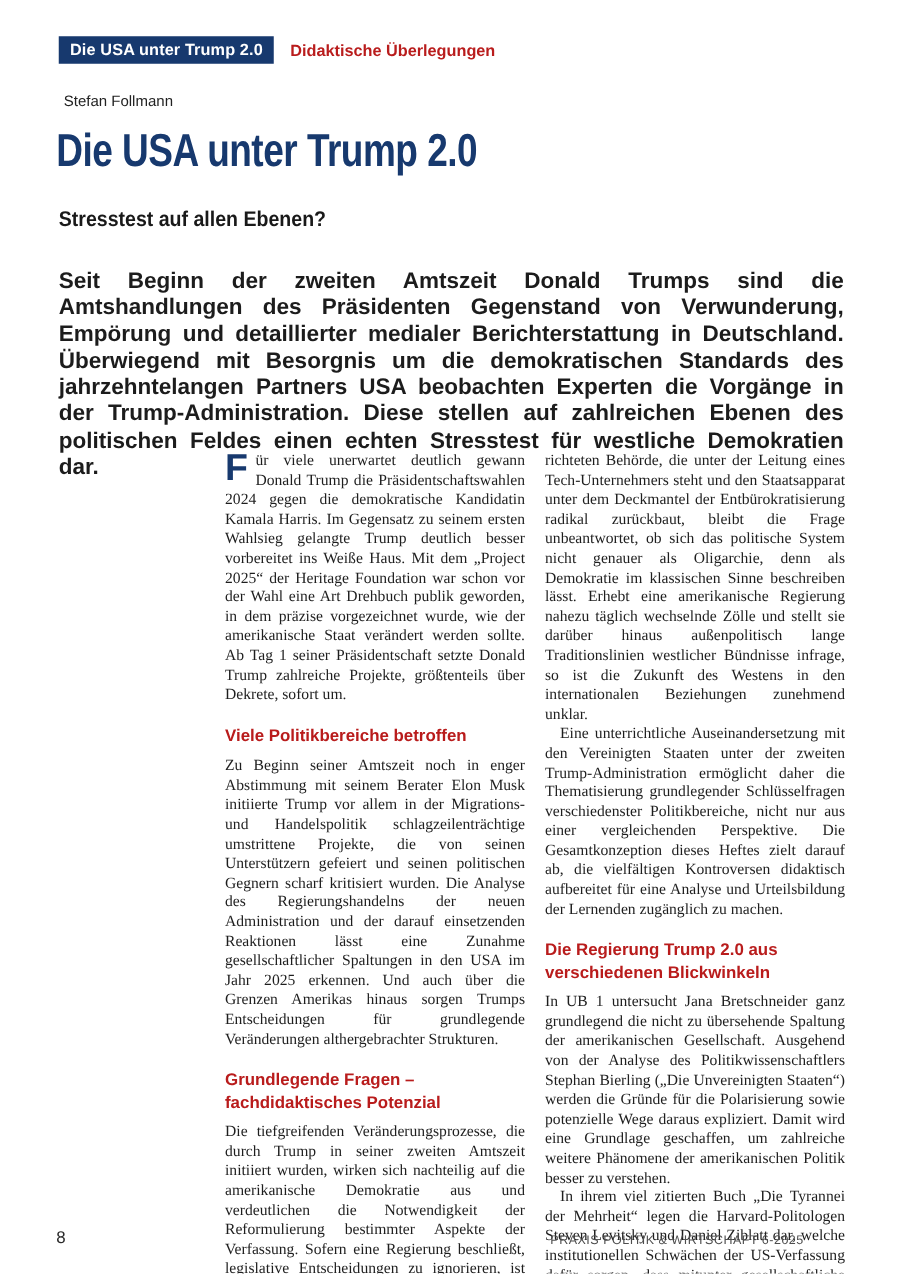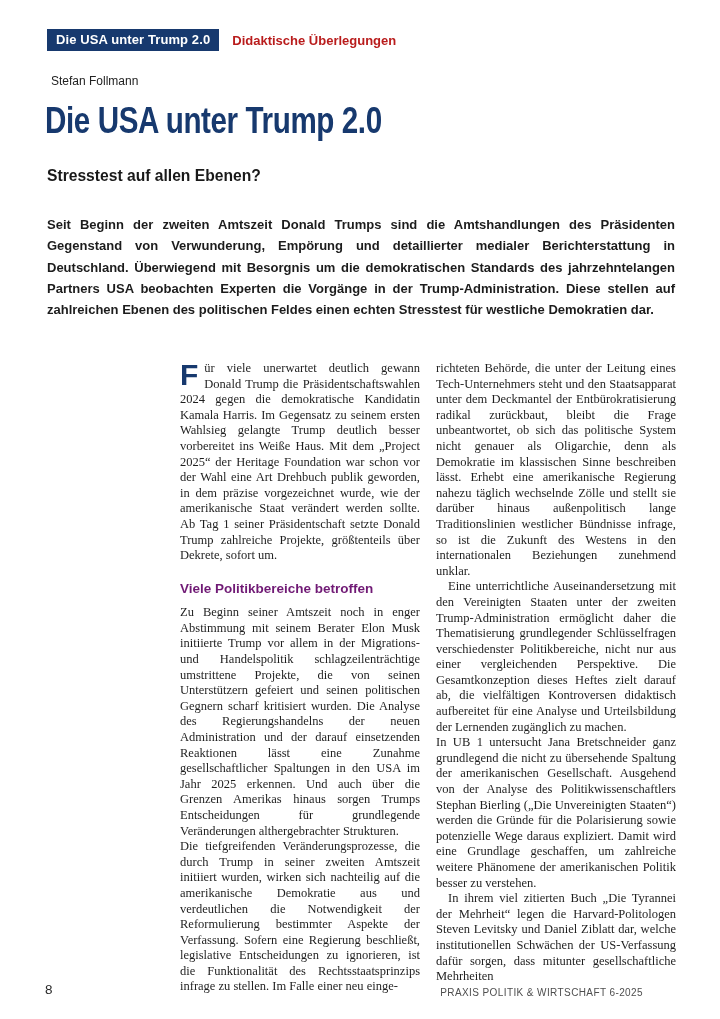--- a/index.html
+++ b/index.html
@@ -39,41 +39,41 @@
     transform:scaleX(0.80); transform-origin:left top;
   }
   .article-subtitle {
     position:absolute; left:47px; top:166px;
     font-size:17px; font-weight:bold; color:#191919;
     transform:scaleX(0.92); transform-origin:left top;
     white-space:nowrap;
   }
   .lead {
     position:absolute; left:47px; top:214px; width:628px;
-    font-size:13px; line-height:21.3px; font-weight:bold;
+    font-size:18px; line-height:21.3px; font-weight:bold;
     color:#1c1c1c; text-align:justify;
     hyphens:auto; -webkit-hyphens:auto;
   }
   
   .columns {
     position:absolute; left:180px; top:361px; width:497px;
     display:flex; gap:16px;
   }
   .col { width:240px; flex:0 0 240px; }
   .col p {
     font-family:"Liberation Serif", serif;
     font-size:12.5px; line-height:15.6px;
     color:#1e1e1e; text-align:justify;
     hyphens:auto; -webkit-hyphens:auto;
   }
   .col p.indent { text-indent:12px; }
   .col h3 {
     font-family:"Liberation Sans", sans-serif;
     font-size:13.5px; line-height:17.5px;
-    font-weight:bold; color:#701a75;
+    font-weight:bold; color:#b91c1c;
     margin:16px 0 8px 0;
   }
   .dropcap {
     float:left;
     font-family:"Liberation Sans", sans-serif;
     font-weight:bold;
     font-size:30px; line-height:26px;
     color:#17396E;
     padding:1px 6px 0 0;
   }
@@ -106,26 +106,28 @@
   <h2 class="article-subtitle">Stresstest auf allen Ebenen?</h2>
 
   <p class="lead">Seit Beginn der zweiten Amtszeit Donald Trumps sind die Amtshandlungen des Präsidenten Gegenstand von Verwunderung, Empörung und detaillierter medialer Berichterstattung in Deutschland. Überwiegend mit Besorgnis um die demokratischen Standards des jahrzehntelangen Partners USA beobachten Experten die Vorgänge in der Trump-Administration. Diese stellen auf zahlreichen Ebenen des politischen Feldes einen echten Stresstest für westliche Demokratien dar.</p>
 
   <div class="columns">
 
     <div class="col">
       <p><span class="dropcap">F</span><span>ür viele unerwartet deutlich gewann Donald Trump die Präsidentschaftswahlen 2024 gegen die demokratische Kandidatin Kamala Harris. Im Gegensatz zu seinem ersten Wahlsieg gelangte Trump deutlich besser vorbereitet ins Weiße Haus. Mit dem „Project 2025“ der Heritage Foundation war schon vor der Wahl eine Art Drehbuch publik geworden, in dem präzise vorgezeichnet wurde, wie der amerikanische Staat verändert werden sollte. Ab Tag 1 seiner Präsidentschaft setzte Donald Trump zahlreiche Projekte, größtenteils über Dekrete, sofort um.</span></p>
       <h3>Viele Politikbereiche betroffen</h3>
       <p>Zu Beginn seiner Amtszeit noch in enger Abstimmung mit seinem Berater Elon Musk initiierte Trump vor allem in der Migrations- und Handelspolitik schlagzeilenträchtige umstrittene Projekte, die von seinen Unterstützern gefeiert und seinen politischen Gegnern scharf kritisiert wurden. Die Analyse des Regierungshandelns der neuen Administration und der darauf einsetzenden Reaktionen lässt eine Zunahme gesellschaftlicher Spaltungen in den USA im Jahr 2025 erkennen. Und auch über die Grenzen Amerikas hinaus sorgen Trumps Entscheidungen für grundlegende Veränderungen althergebrachter Strukturen.</p>
+      <h3>Grundlegende Fragen – fachdidaktisches Potenzial</h3>
       <p>Die tiefgreifenden Veränderungsprozesse, die durch Trump in seiner zweiten Amtszeit initiiert wurden, wirken sich nachteilig auf die amerikanische Demokratie aus und verdeutlichen die Notwendigkeit der Reformulierung bestimmter Aspekte der Verfassung. Sofern eine Regierung beschließt, legislative Entscheidungen zu ignorieren, ist die Funktionalität des Rechtsstaatsprinzips infrage zu stellen. Im Falle einer neu einge-</p>
     </div>
 
     <div class="col">
       <p>richteten Behörde, die unter der Leitung eines Tech-Unternehmers steht und den Staatsapparat unter dem Deckmantel der Entbürokratisierung radikal zurückbaut, bleibt die Frage unbeantwortet, ob sich das politische System nicht genauer als Oligarchie, denn als Demokratie im klassischen Sinne beschreiben lässt. Erhebt eine amerikanische Regierung nahezu täglich wechselnde Zölle und stellt sie darüber hinaus außenpolitisch lange Traditionslinien westlicher Bündnisse infrage, so ist die Zukunft des Westens in den internationalen Beziehungen zunehmend unklar.</p>
       <p class="indent">Eine unterrichtliche Auseinandersetzung mit den Vereinigten Staaten unter der zweiten Trump-Administration ermöglicht daher die Thematisierung grundlegender Schlüsselfragen verschiedenster Politikbereiche, nicht nur aus einer vergleichenden Perspektive. Die Gesamtkonzeption dieses Heftes zielt darauf ab, die vielfältigen Kontroversen didaktisch aufbereitet für eine Analyse und Urteilsbildung der Lernenden zugänglich zu machen.</p>
+      <h3>Die Regierung Trump 2.0 aus verschiedenen Blickwinkeln</h3>
       <p><span>In </span><span class="ub-bold">UB 1</span><span> untersucht Jana Bretschneider ganz grundlegend die nicht zu übersehende Spaltung der amerikanischen Gesellschaft. Ausgehend von der Analyse des Politikwissenschaftlers Stephan Bierling („Die Unvereinigten Staaten“) werden die Gründe für die Polarisierung sowie potenzielle Wege daraus expliziert. Damit wird eine Grundlage geschaffen, um zahlreiche weitere Phänomene der amerikanischen Politik besser zu verstehen.</span></p>
       <p class="indent">In ihrem viel zitierten Buch „Die Tyrannei der Mehrheit“ legen die Harvard-Politologen Steven Levitsky und Daniel Ziblatt dar, welche institutionellen Schwächen der US-Verfassung dafür sorgen, dass mitunter gesellschaftliche Mehrheiten</p>
     </div>
 
   </div>
 
   <div class="footer-page-number">8</div>
   <div class="footer-journal">PRAXIS POLITIK &amp; WIRTSCHAFT 6-2025</div>
 
 </div>

